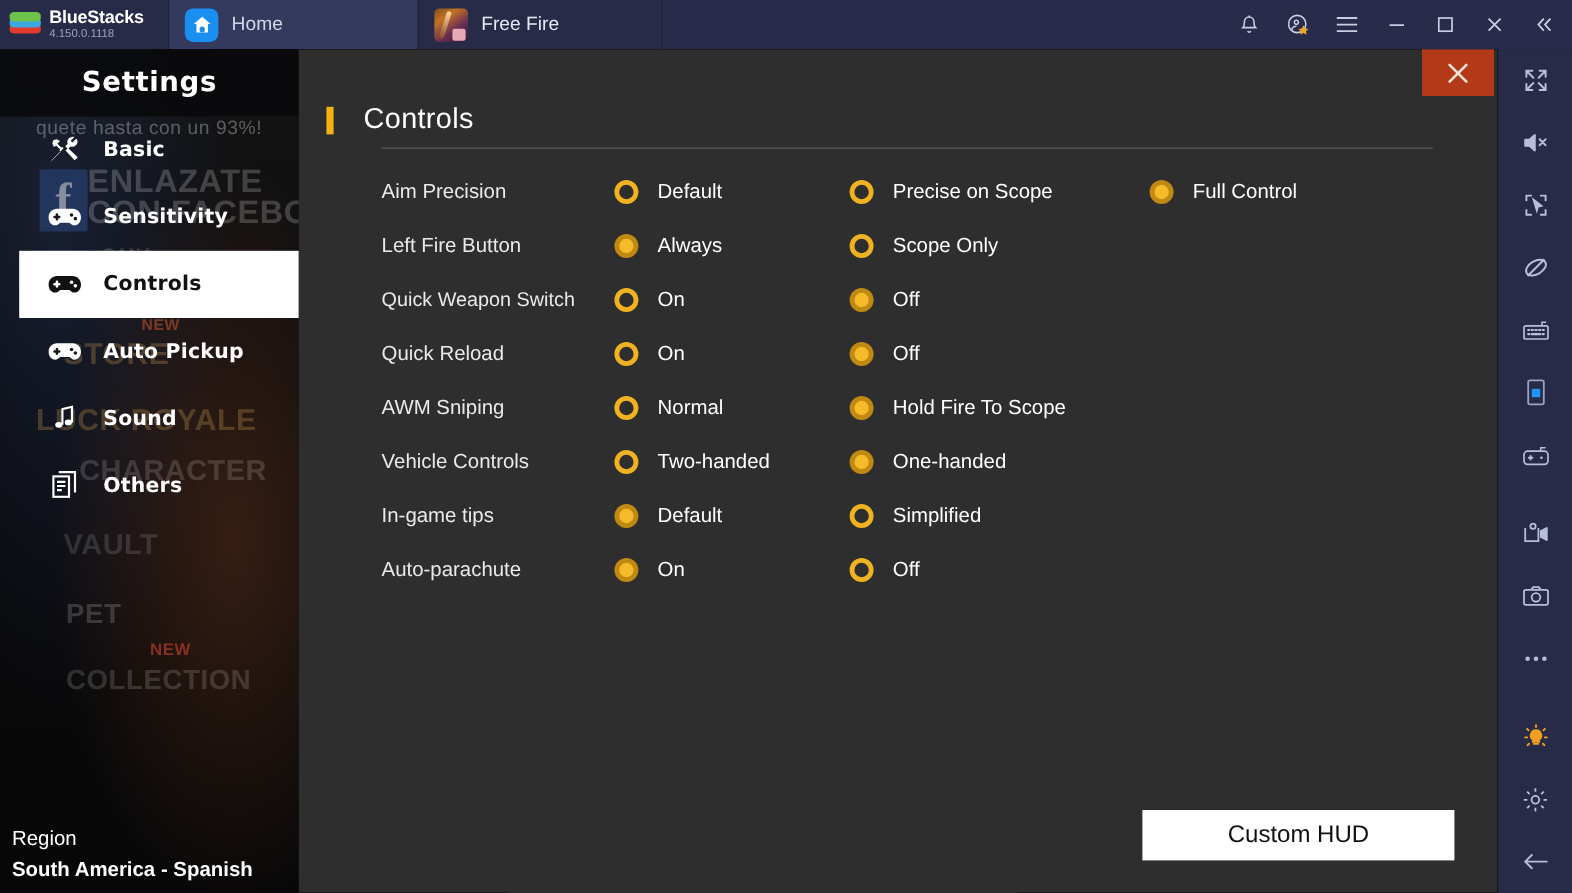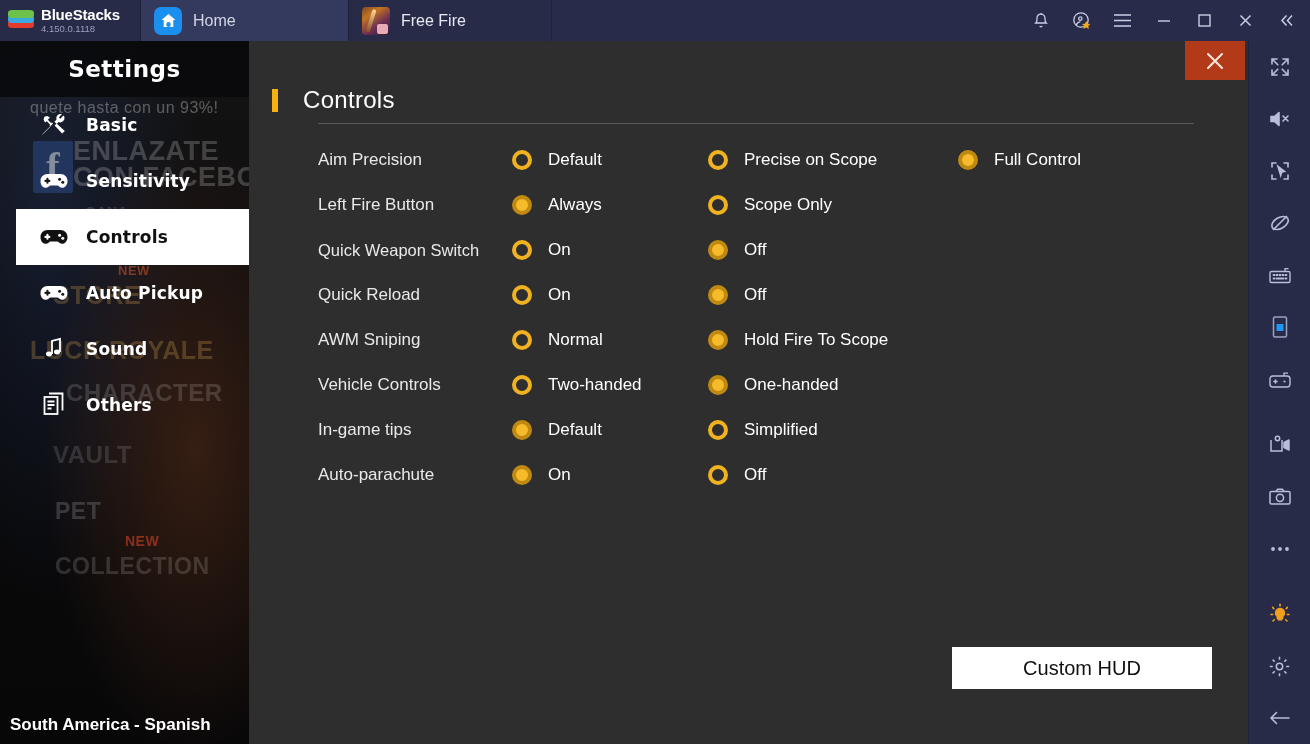--- a/index.html
+++ b/index.html
@@ -175,21 +175,21 @@
   .opt.c2 { width:250px; }
   .opt.c3 { width:250px; }
   .radio {
     width:20px; height:20px; border-radius:50%; flex:none;
     border:4px solid #f0b220; background:#2e2e2e;
   }
   .radio.on { background:#f5bb2a; border-color:#c08a12; }
   .opt-label { color:#ffffff; font-size:17px; white-space:nowrap; }
 
   .custom-hud {
-    position:absolute; left:703px; top:606px; width:260px; height:42px;
+    position:absolute; left:703px; top:634px; width:260px; height:42px;
     background:#ffffff; color:#111111; font-size:20px;
     display:flex; align-items:center; justify-content:center; cursor:default;
   }
 </style>
 </head>
 <body>
 
 <div id="app">
 
   <div class="topbar">
@@ -447,20 +447,21 @@
                 <path d="M7 1.5h13.5v17"></path>
                 <path d="M5.5 9.5h7M5.5 13h7M5.5 16.5h4"></path>
               </svg>
           </span>
           <span class="sm-label">Others</span>
         </div>
 
       </div>
 
       <div class="sm-footer">
+        <div class="sm-region-label">Region</div>
         <div class="sm-region-value">South America - Spanish</div>
       </div>
     </div>
 
     <div class="panel">
 
       <div class="panel-close">
         <svg width="22" height="22" viewBox="0 0 22 22" stroke="#f4e6dd" stroke-width="2.1" stroke-linecap="round">
             <path d="M4 4l14 14M18 4L4 18"></path>
           </svg>

